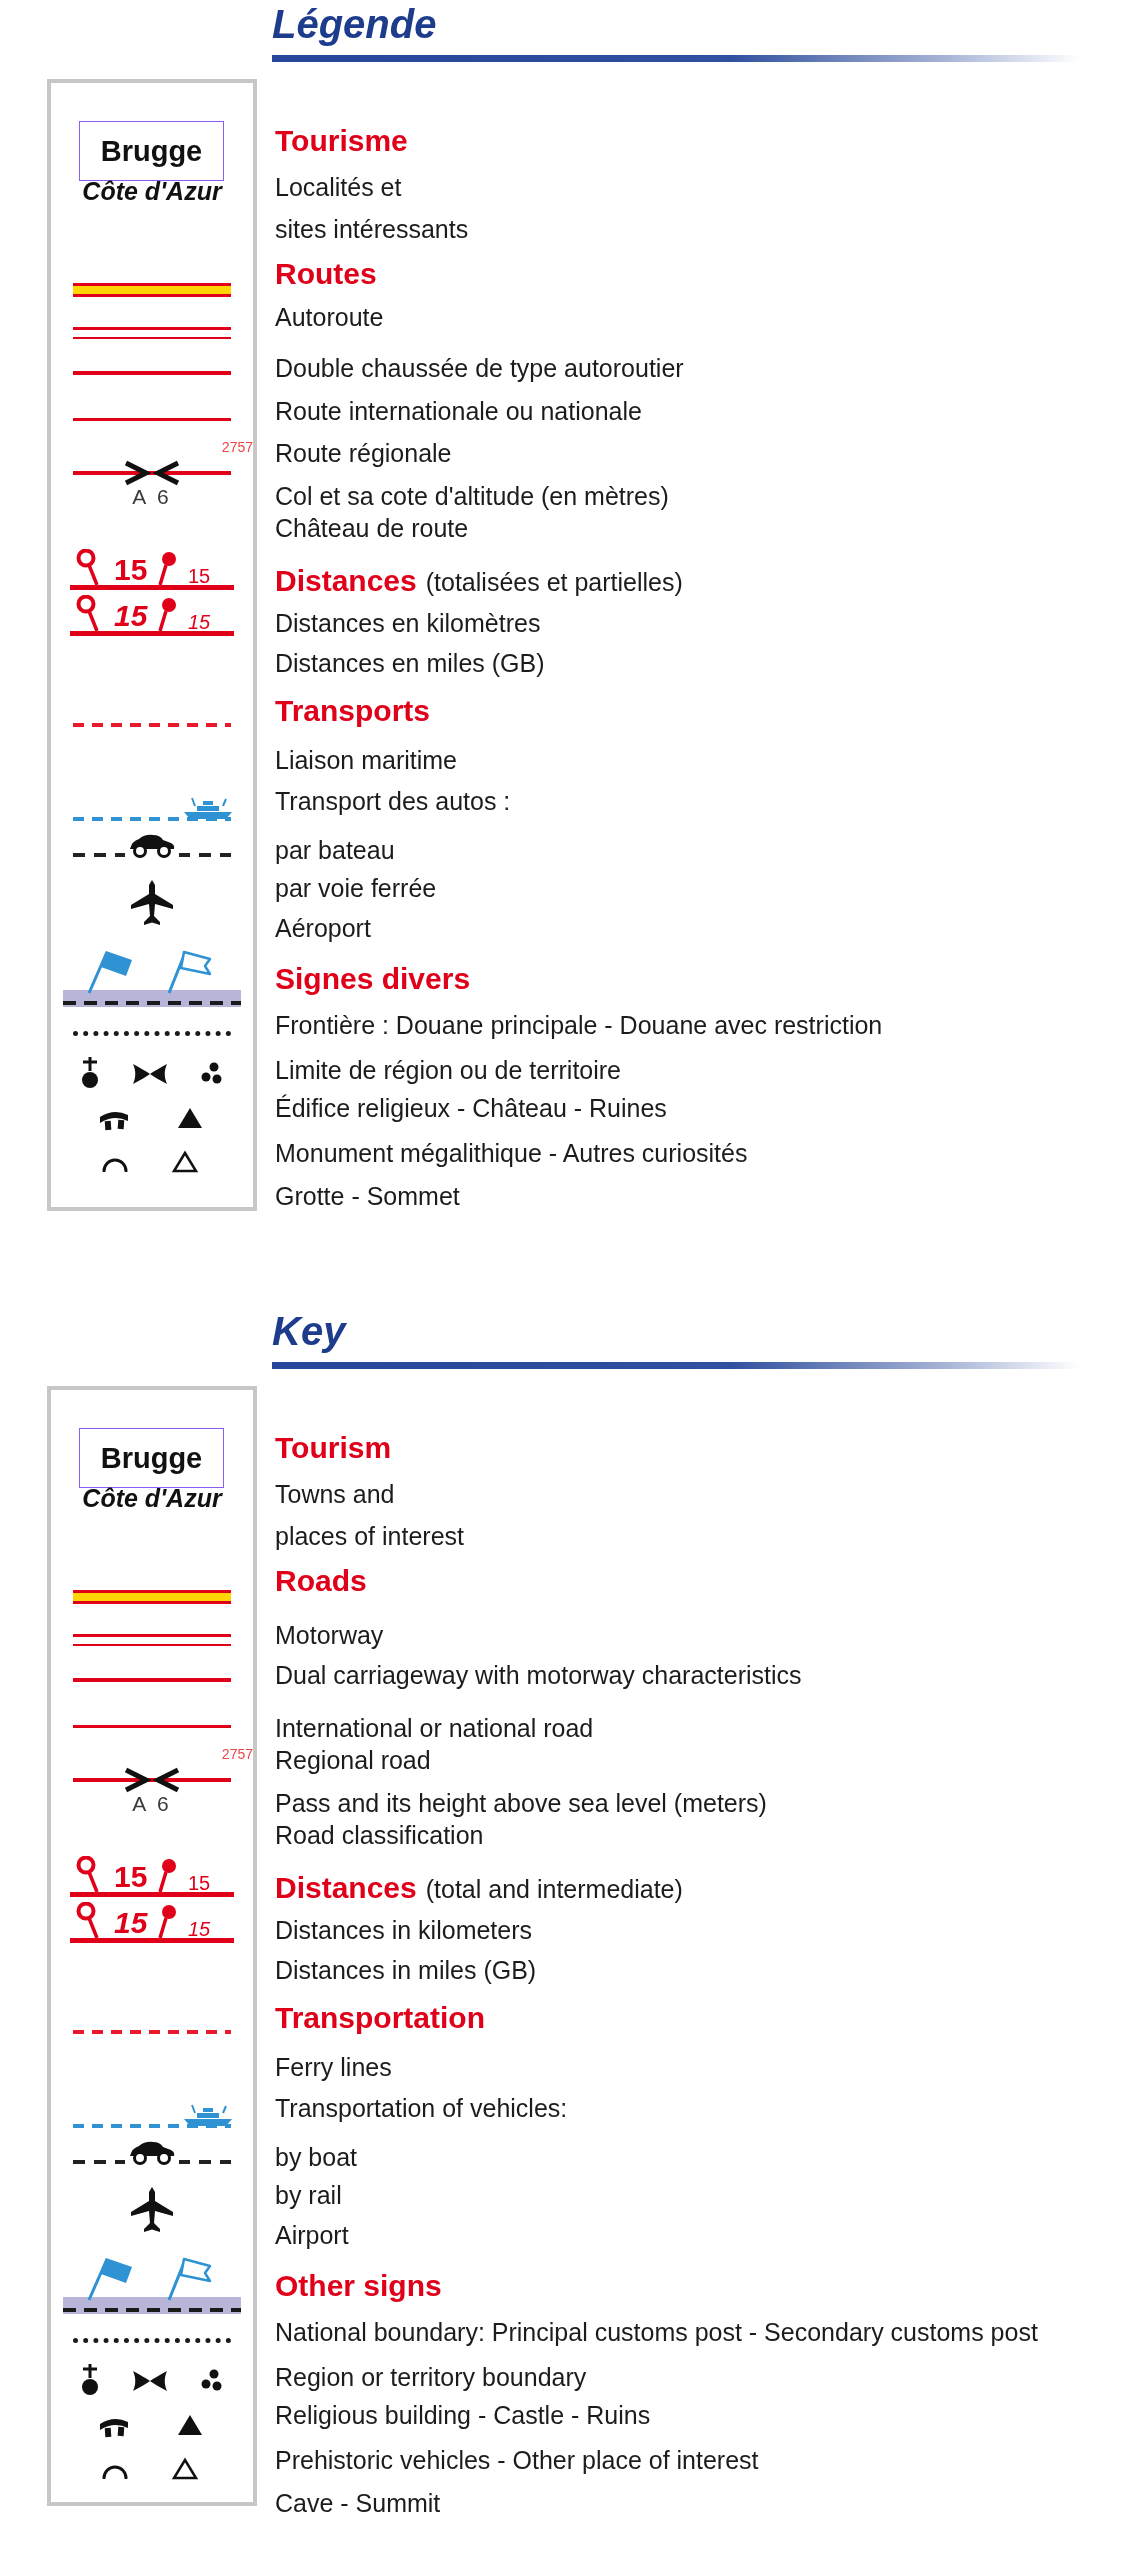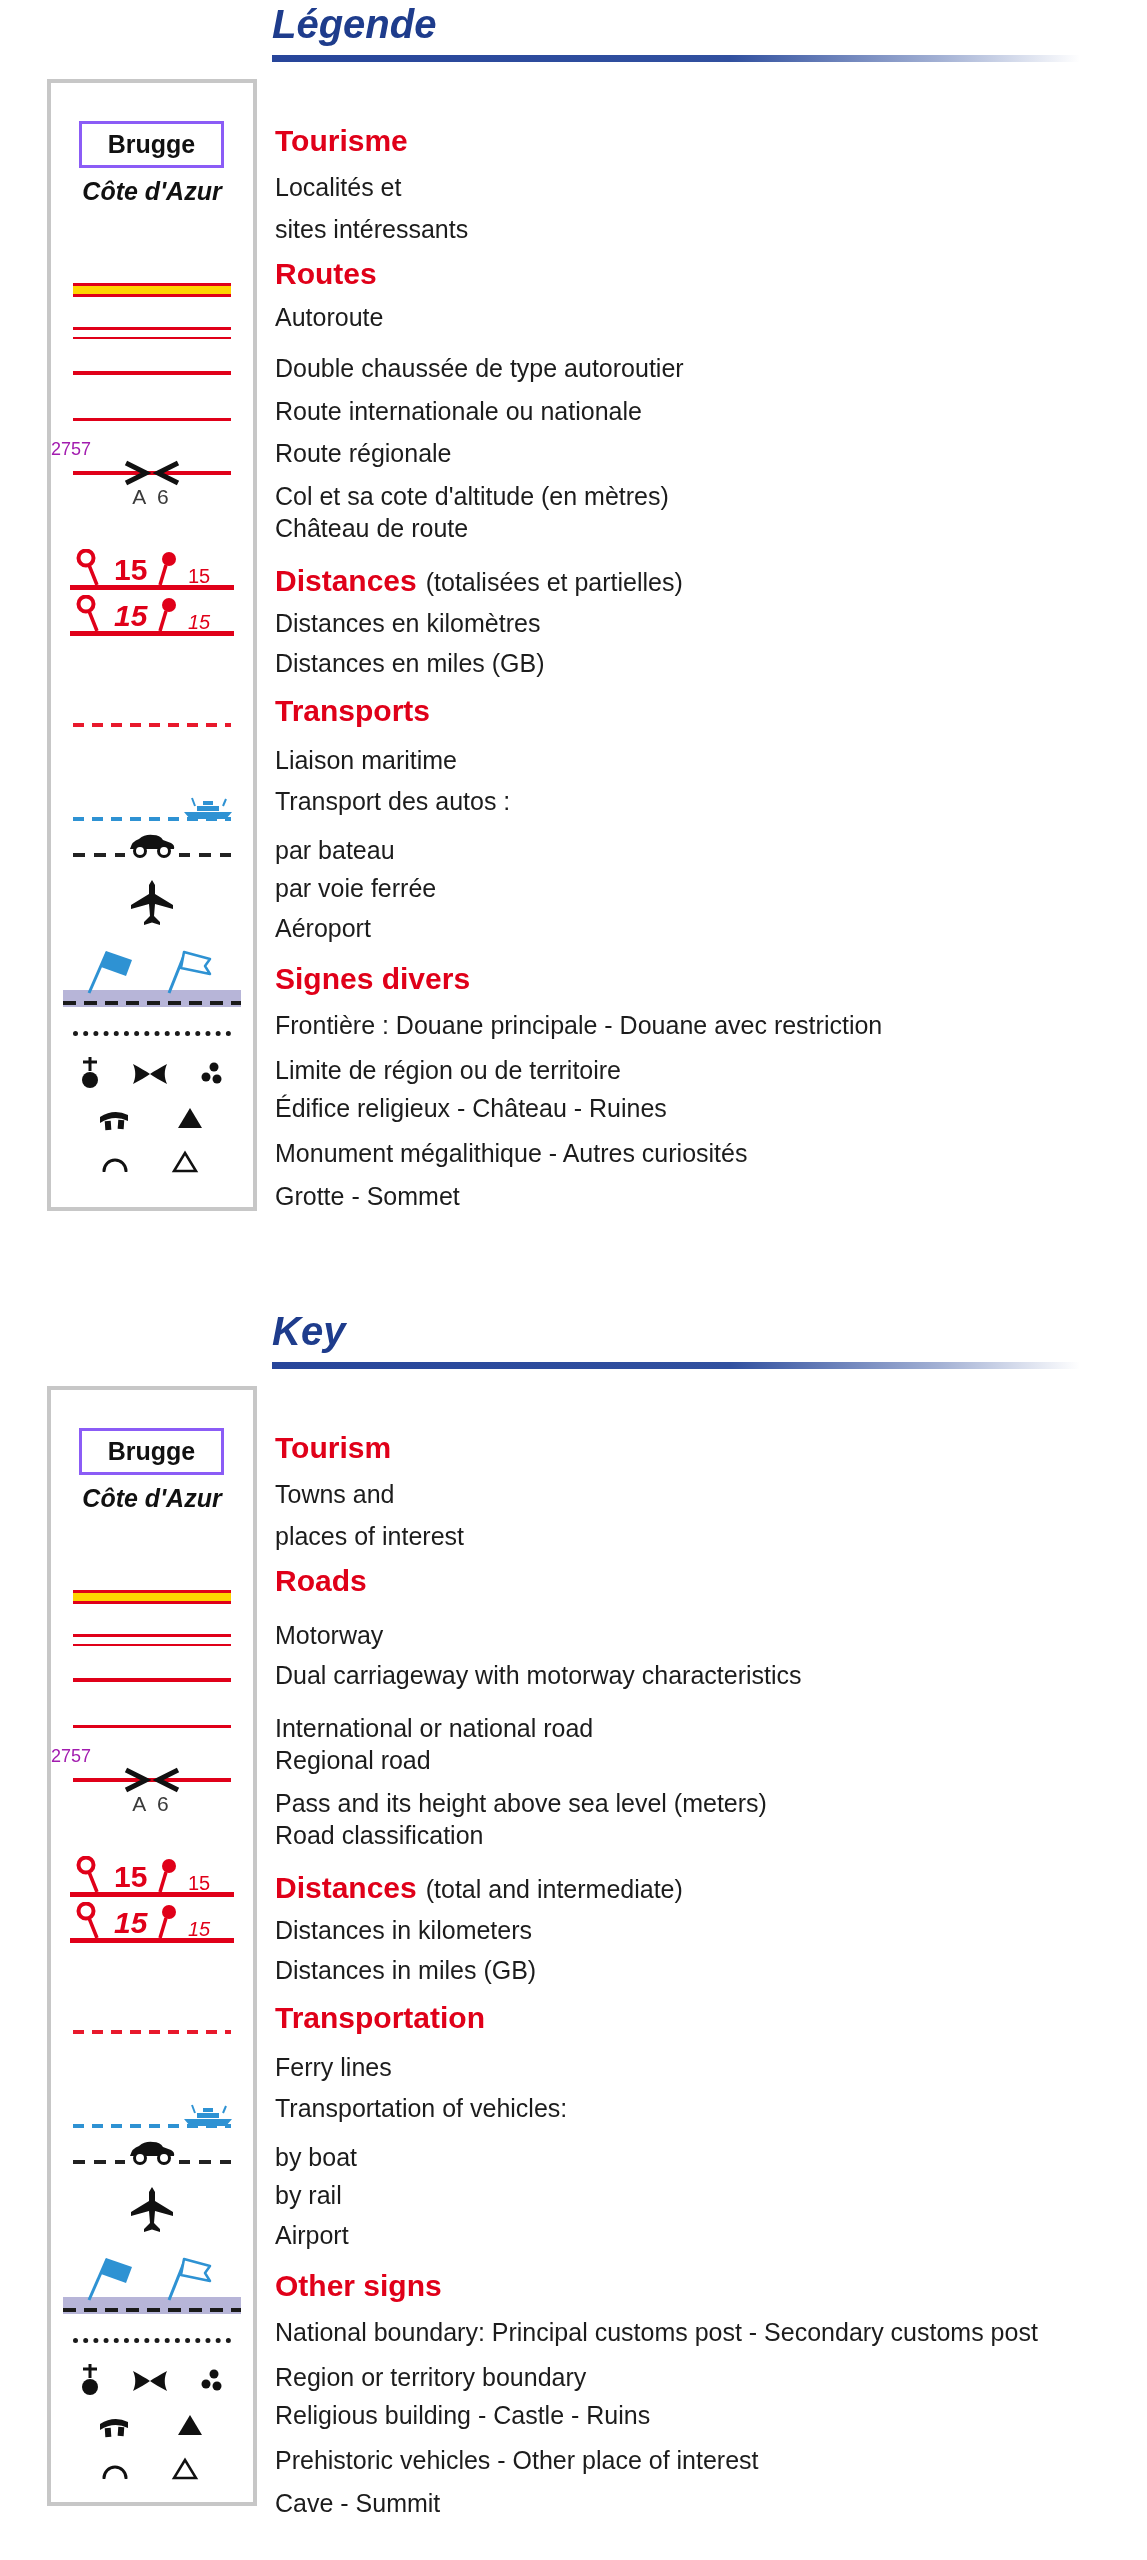--- a/index.html
+++ b/index.html
@@ -6,28 +6,28 @@
   body{width:1147px;height:2560px;position:relative;font-family:"Liberation Sans",sans-serif;color:#1c1c1c;overflow:hidden;}
   .section{position:absolute;left:0;width:1147px;}
   #section-fr{top:0;height:1307px;padding-left:32px;}
   #section-en{top:1307px;height:1253px;}
   .section-title{position:absolute;left:272px;top:2px;font-size:40px;font-weight:bold;font-style:italic;color:#1e3c8c;white-space:nowrap;}
   .section-rule{position:absolute;left:272px;top:55px;width:833px;height:7px;
     background:linear-gradient(90deg,#27459a 0%,#31509f 55%,rgba(49,80,159,0.45) 80%,rgba(49,80,159,0) 97%);}
   .panel{position:absolute;left:47px;top:79px;width:210px;border:4px solid #c7c7c7;background:#fff;box-sizing:border-box;}
   .panel-inner{position:absolute;left:0;top:0;right:0;bottom:0;}
   .sline{position:absolute;left:22px;width:158px;}
-  .brugge-box{position:absolute;left:28px;top:38px;width:145px;height:47px;border:3px solid #8b5cf6;box-sizing:border-box;
-    display:flex;align-items:center;justify-content:center;font-weight:bold;font-size:25px;color:#111;}
+  .brugge-box{position:absolute;left:28px;top:38px;width:145px;height:60px;border:1px solid #8b5cf6;box-sizing:border-box;
+    display:flex;align-items:center;justify-content:center;font-weight:bold;font-size:29px;color:#111;}
   .cote{position:absolute;left:0;width:100%;top:94px;text-align:center;font-weight:bold;font-style:italic;font-size:25px;color:#111;}
   .autoroute{top:200px;height:14px;background:linear-gradient(180deg,#e00019 0 3px,#ffd400 3px 11px,#e00019 11px 14px);}
   .double{top:244px;height:12px;background:linear-gradient(180deg,#e00019 0 3px,transparent 3px 10px,#e00019 10px 12px);}
   .road-intl{top:288px;height:4px;background:#e00019;}
   .road-reg{top:335px;height:3px;background:#e00019;}
-  .col-elev{position:absolute;left:0;width:100%;top:356px;text-align:left;font-size:18px;color:#a21caf;}
+  .col-elev{position:absolute;left:0;width:100%;top:356px;text-align:right;font-size:14px;color:#ef4444;}
   .col-line{top:388px;height:4px;background:#e00019;}
   .col-arrows{position:absolute;left:50%;transform:translateX(-50%);top:375px;}
   .col-num{position:absolute;left:0;width:100%;top:402px;text-align:center;font-size:21px;color:#3a3a3a;letter-spacing:3px;}
   .dist{position:absolute;left:19px;}
   .dash-red{top:640px;height:4px;background:repeating-linear-gradient(90deg,#e8192c 0 11px,transparent 11px 19px);}
   .dash-blue{top:734px;height:4px;background:repeating-linear-gradient(90deg,#2e92d3 0 11px,transparent 11px 19px);}
   .dash-black{top:770px;height:4px;background:repeating-linear-gradient(90deg,#222 0 12px,transparent 12px 21px);}
   .boat{position:absolute;right:-4px;top:-22px;}
   .car{position:absolute;left:50%;transform:translateX(-50%);top:-21px;}
   .plane{position:absolute;left:50%;transform:translateX(-50%);top:795px;}

